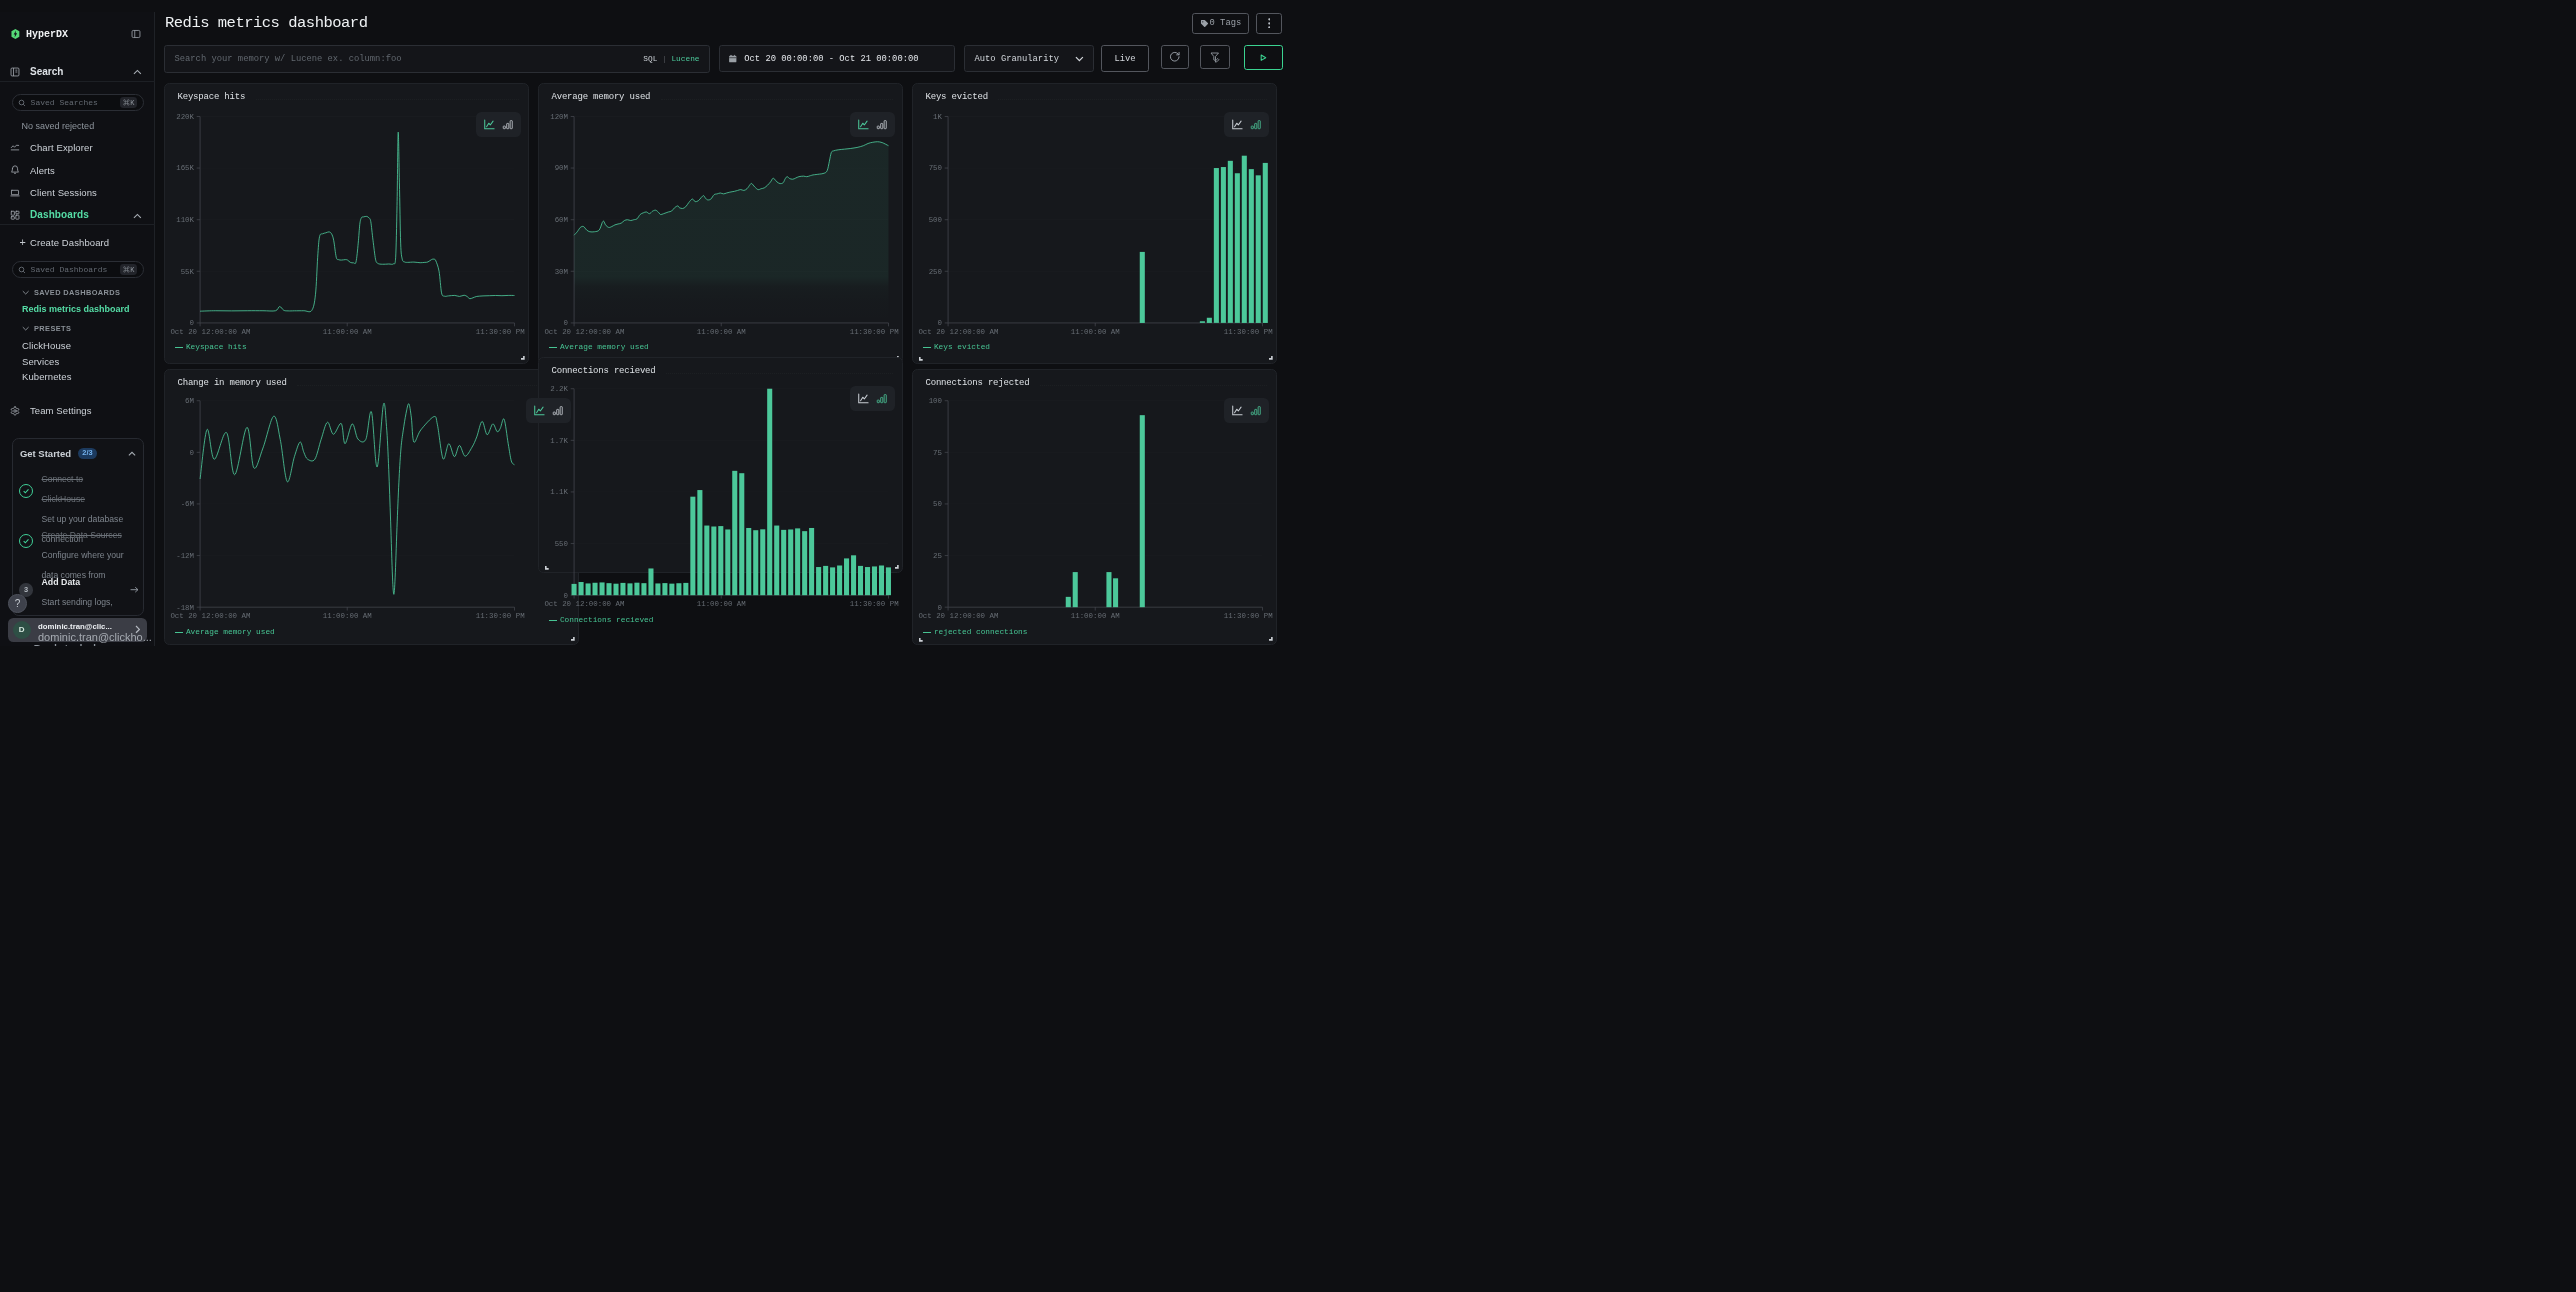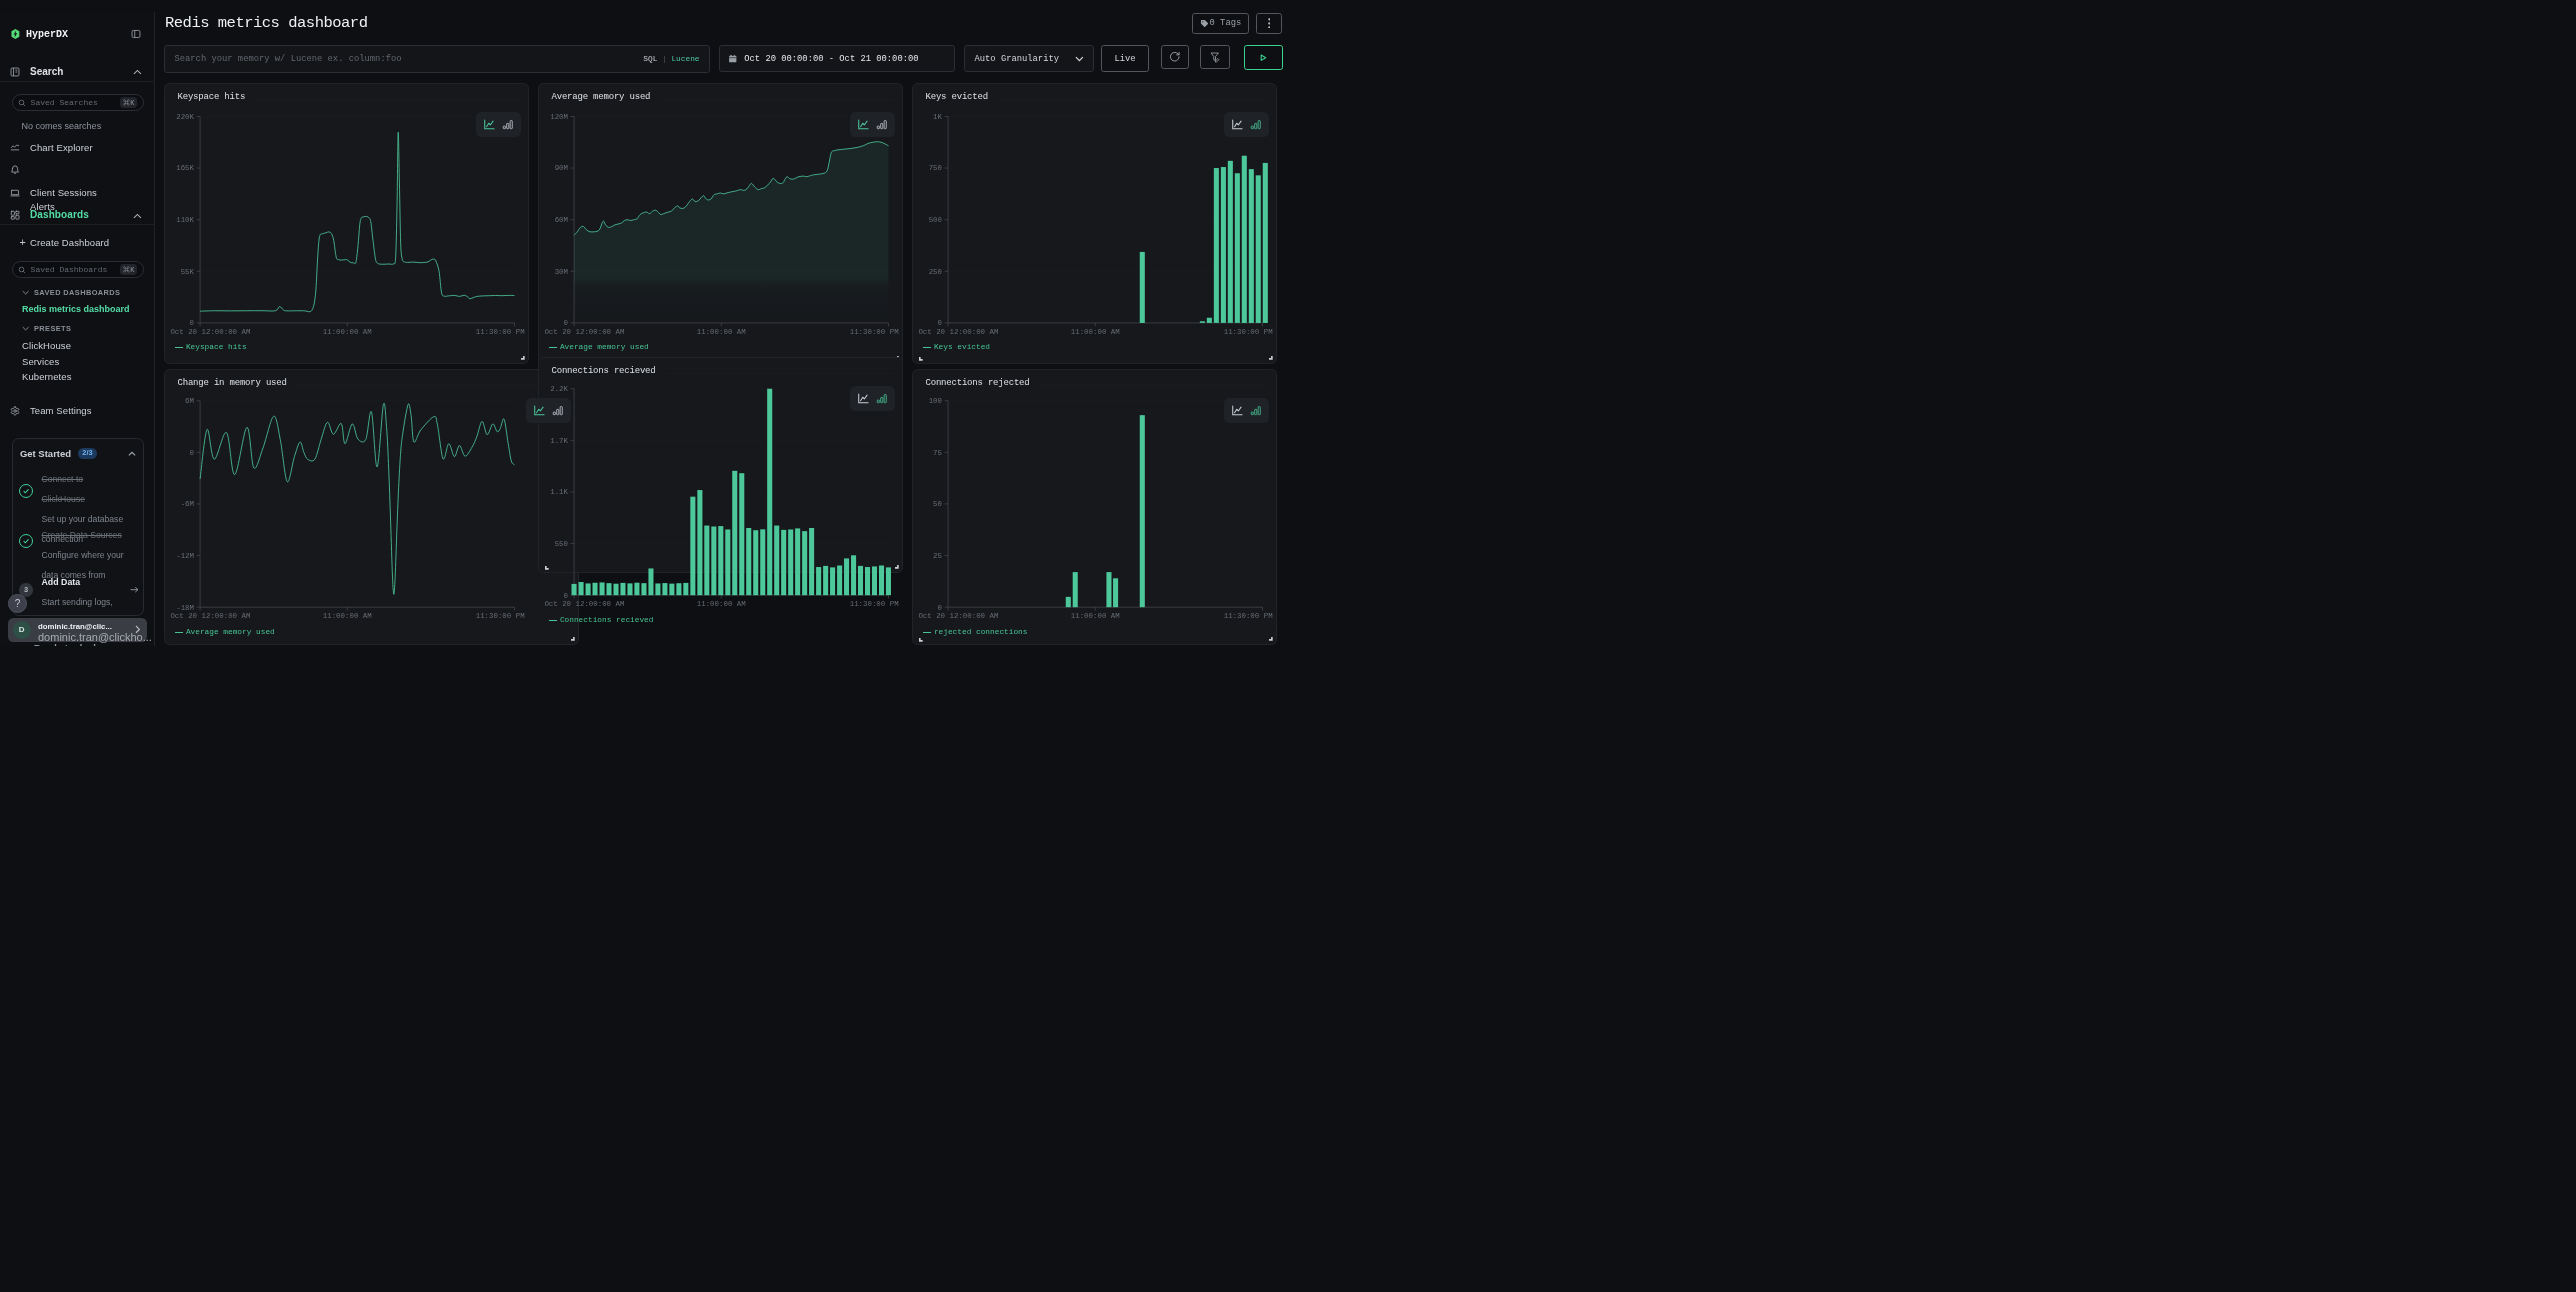--- a/index.html
+++ b/index.html
@@ -63,31 +63,31 @@
       <div class="pill" style="top:82px">
         <svg width="8" height="8" viewBox="0 0 24 24" fill="none" stroke="#7b828a" stroke-width="2.2">
           <circle cx="10.5" cy="10.5" r="7"></circle>
           <line x1="15.7" y1="15.7" x2="21" y2="21"></line>
         </svg>
         <span class="ph">Saved Searches</span>
         <span class="kbd"><svg width="6.8" height="6.8" viewBox="0 0 16 16" fill="none" stroke="#8d939b" stroke-width="1.25">
             <path d="M5.5,5.5 H10.5 V10.5 H5.5 Z M5.5,5.5 V3.5 A2,2 0 1 0 3.5,5.5 H5.5 M10.5,5.5 V3.5 A2,2 0 1 1 12.5,5.5 H10.5 M10.5,10.5 V12.5 A2,2 0 1 0 12.5,10.5 H10.5 M5.5,10.5 V12.5 A2,2 0 1 1 3.5,10.5 H5.5"></path>
           </svg>K</span>
       </div>
-      <div class="abs" style="left:21.6px;top:109px;font-size:9px;color:#8e959d">No comes searches</div>
+      <div class="abs" style="left:21.6px;top:109px;font-size:9px;color:#8e959d">No saved rejected</div>
       <svg class="abs" style="left:10px;top:131px" width="10" height="10" viewBox="0 0 24 24" fill="none" stroke="#a7adb4" stroke-width="1.9" stroke-linecap="round" stroke-linejoin="round">
         <path d="M3,16.5 H21"></path>
         <path d="M3.2,11 L7.4,6.6 L10.8,10.2 L15.2,5.4 L20.8,5.8"></path>
       </svg>
       <div class="abs navtxt" style="left:30px;top:130px;color:#ced3d9;">Chart Explorer</div>
       <svg class="abs" style="left:10px;top:153px" width="10" height="10" viewBox="0 0 24 24" fill="none" stroke="#a7adb4" stroke-width="1.9" stroke-linecap="round" stroke-linejoin="round">
         <path d="M6 8a6 6 0 0 1 12 0c0 7 2.5 9 2.5 9h-17S6 15 6 8"></path>
         <path d="M10.3 20a2 2 0 0 0 3.4 0"></path>
       </svg>
-      <div class="abs navtxt" style="left:30px;top:153px;color:#ced3d9;margin-top:36px;">Alerts</div>
+      <div class="abs navtxt" style="left:30px;top:153px;color:#ced3d9;">Alerts</div>
       <svg class="abs" style="left:10px;top:176px" width="10" height="10" viewBox="0 0 24 24" fill="none" stroke="#a7adb4" stroke-width="1.9" stroke-linecap="round" stroke-linejoin="round">
         <path d="M4.5 5.5h15a1 1 0 0 1 1 1V16h-17V6.5a1 1 0 0 1 1-1Z"></path>
         <path d="M2 19h20"></path>
       </svg>
       <div class="abs navtxt" style="left:30px;top:175px;color:#ced3d9;">Client Sessions</div>
       <svg class="abs" style="left:10px;top:198px" width="10" height="10" viewBox="0 0 24 24" fill="none" stroke="#a7adb4" stroke-width="1.9" stroke-linecap="round" stroke-linejoin="round">
         <rect x="3" y="3" width="7.5" height="9.5" rx="1"></rect>
         <rect x="14" y="3" width="7.5" height="6" rx="1"></rect>
         <rect x="14" y="12.5" width="7.5" height="9.5" rx="1"></rect>
         <rect x="3" y="16" width="7.5" height="6" rx="1"></rect>

